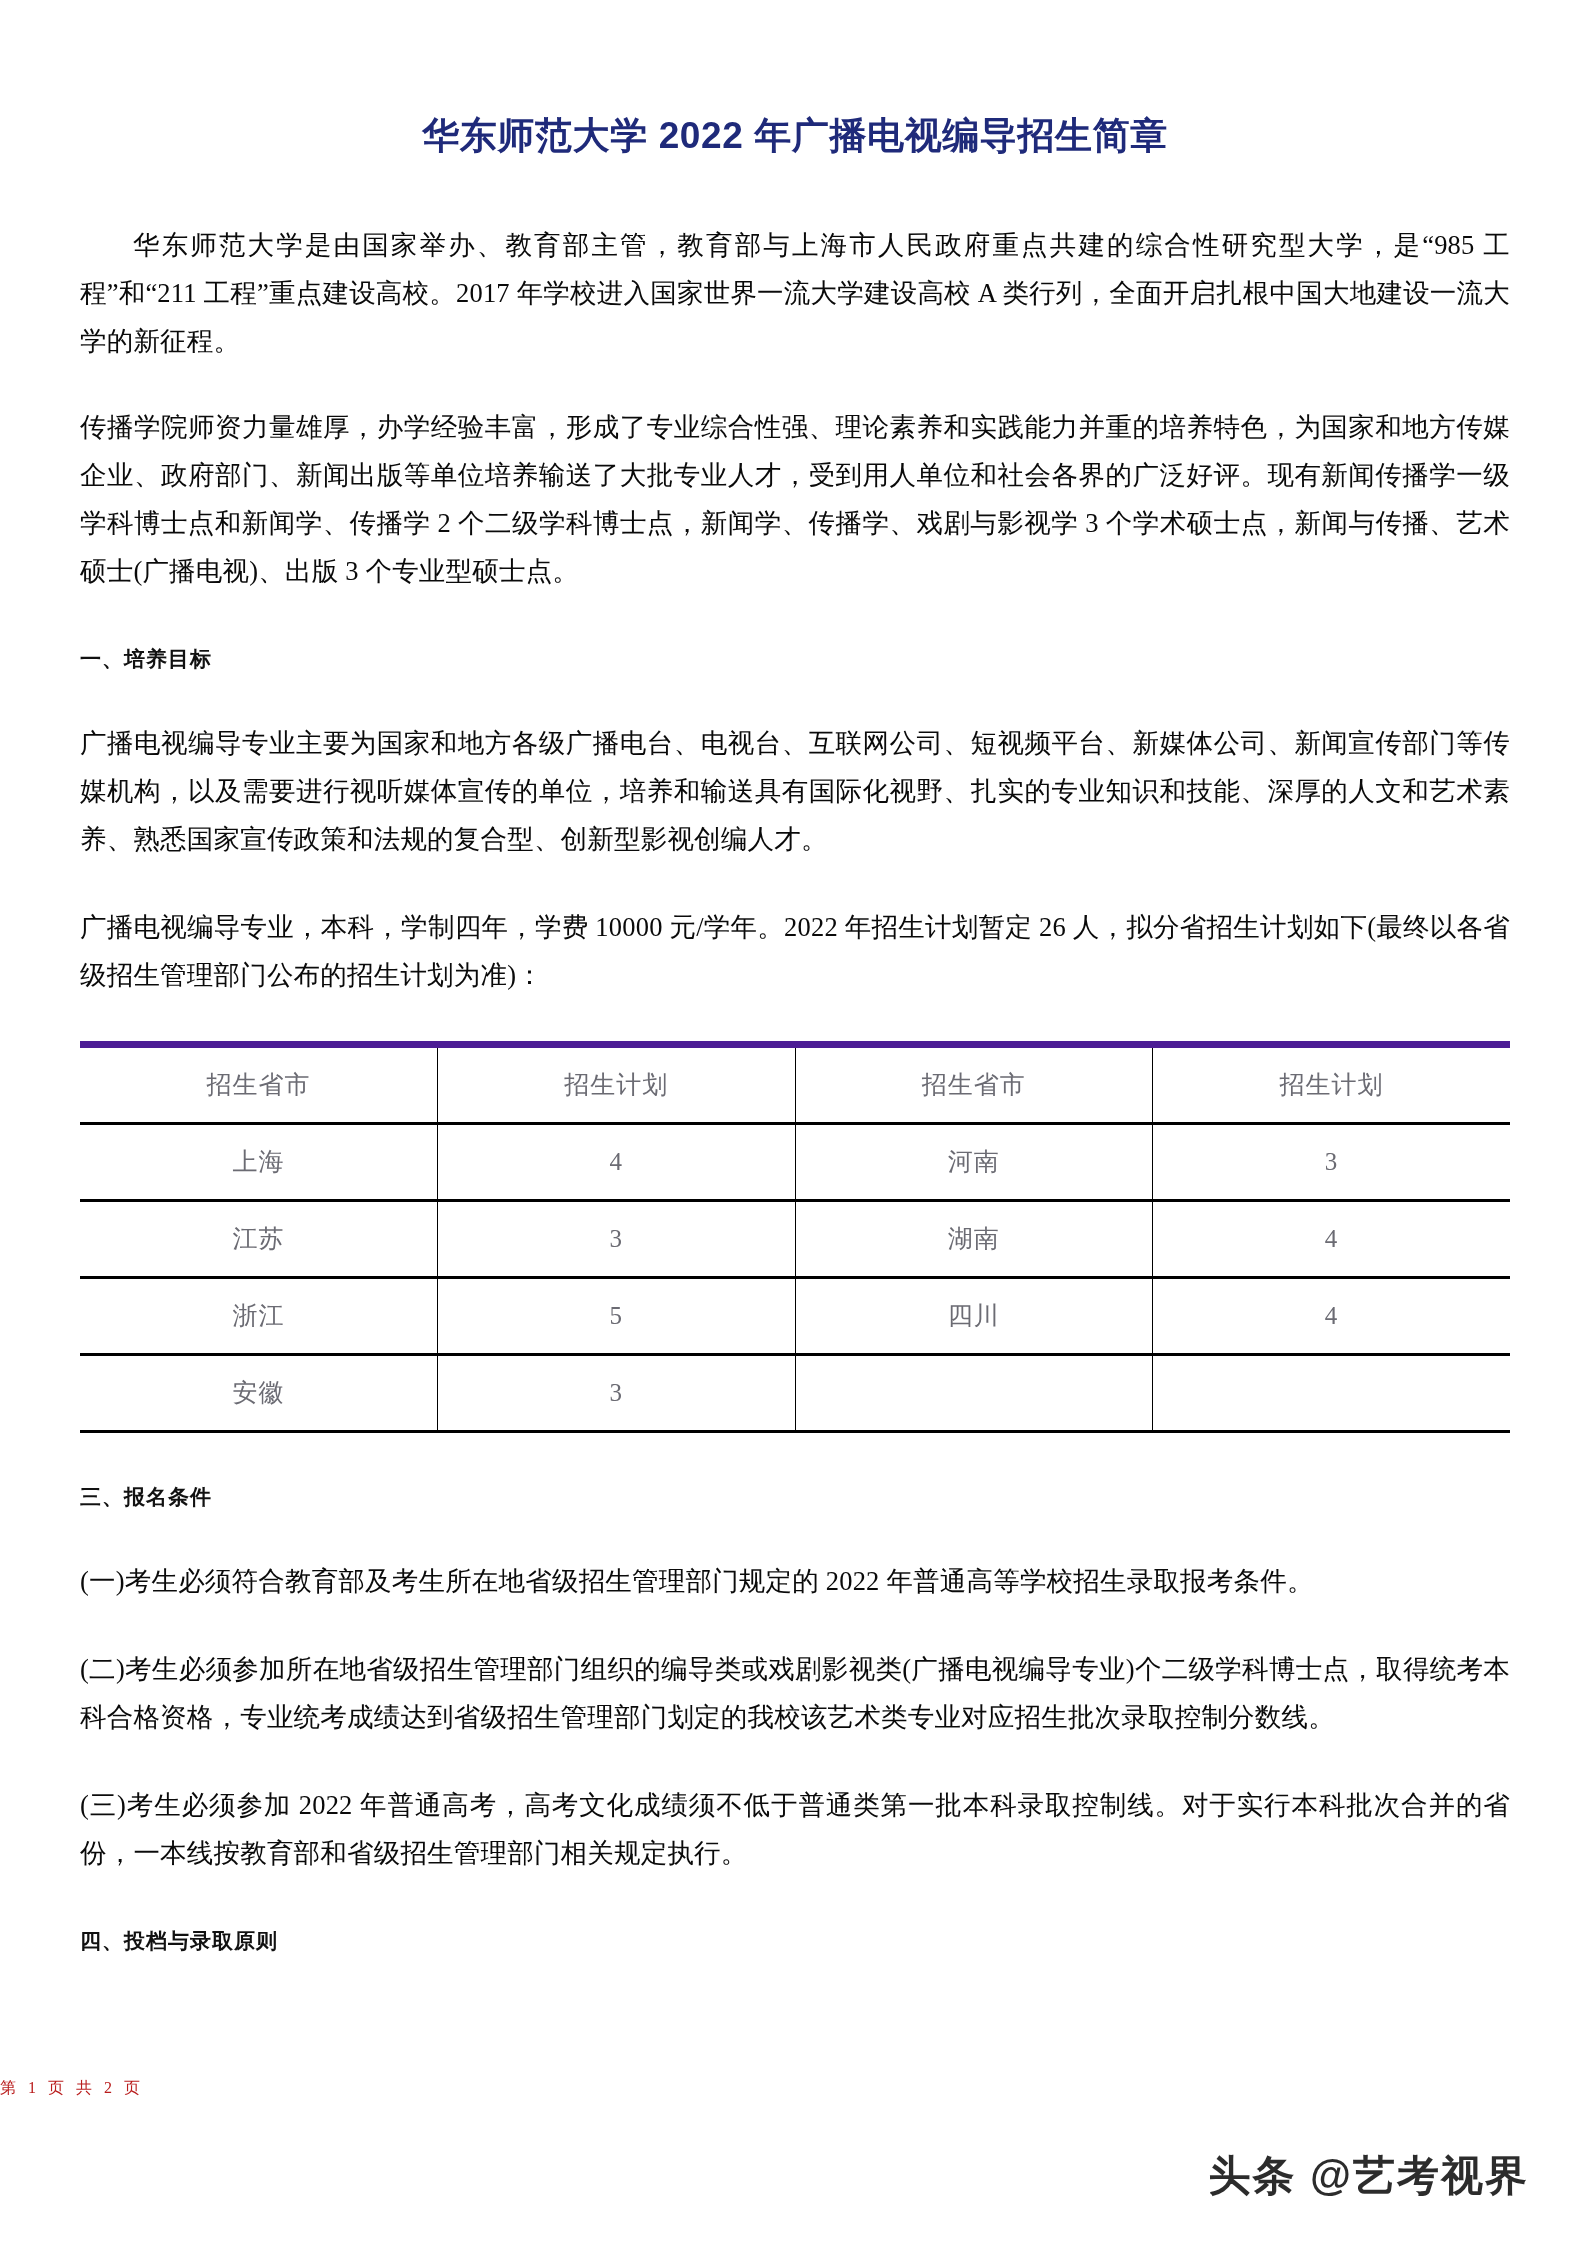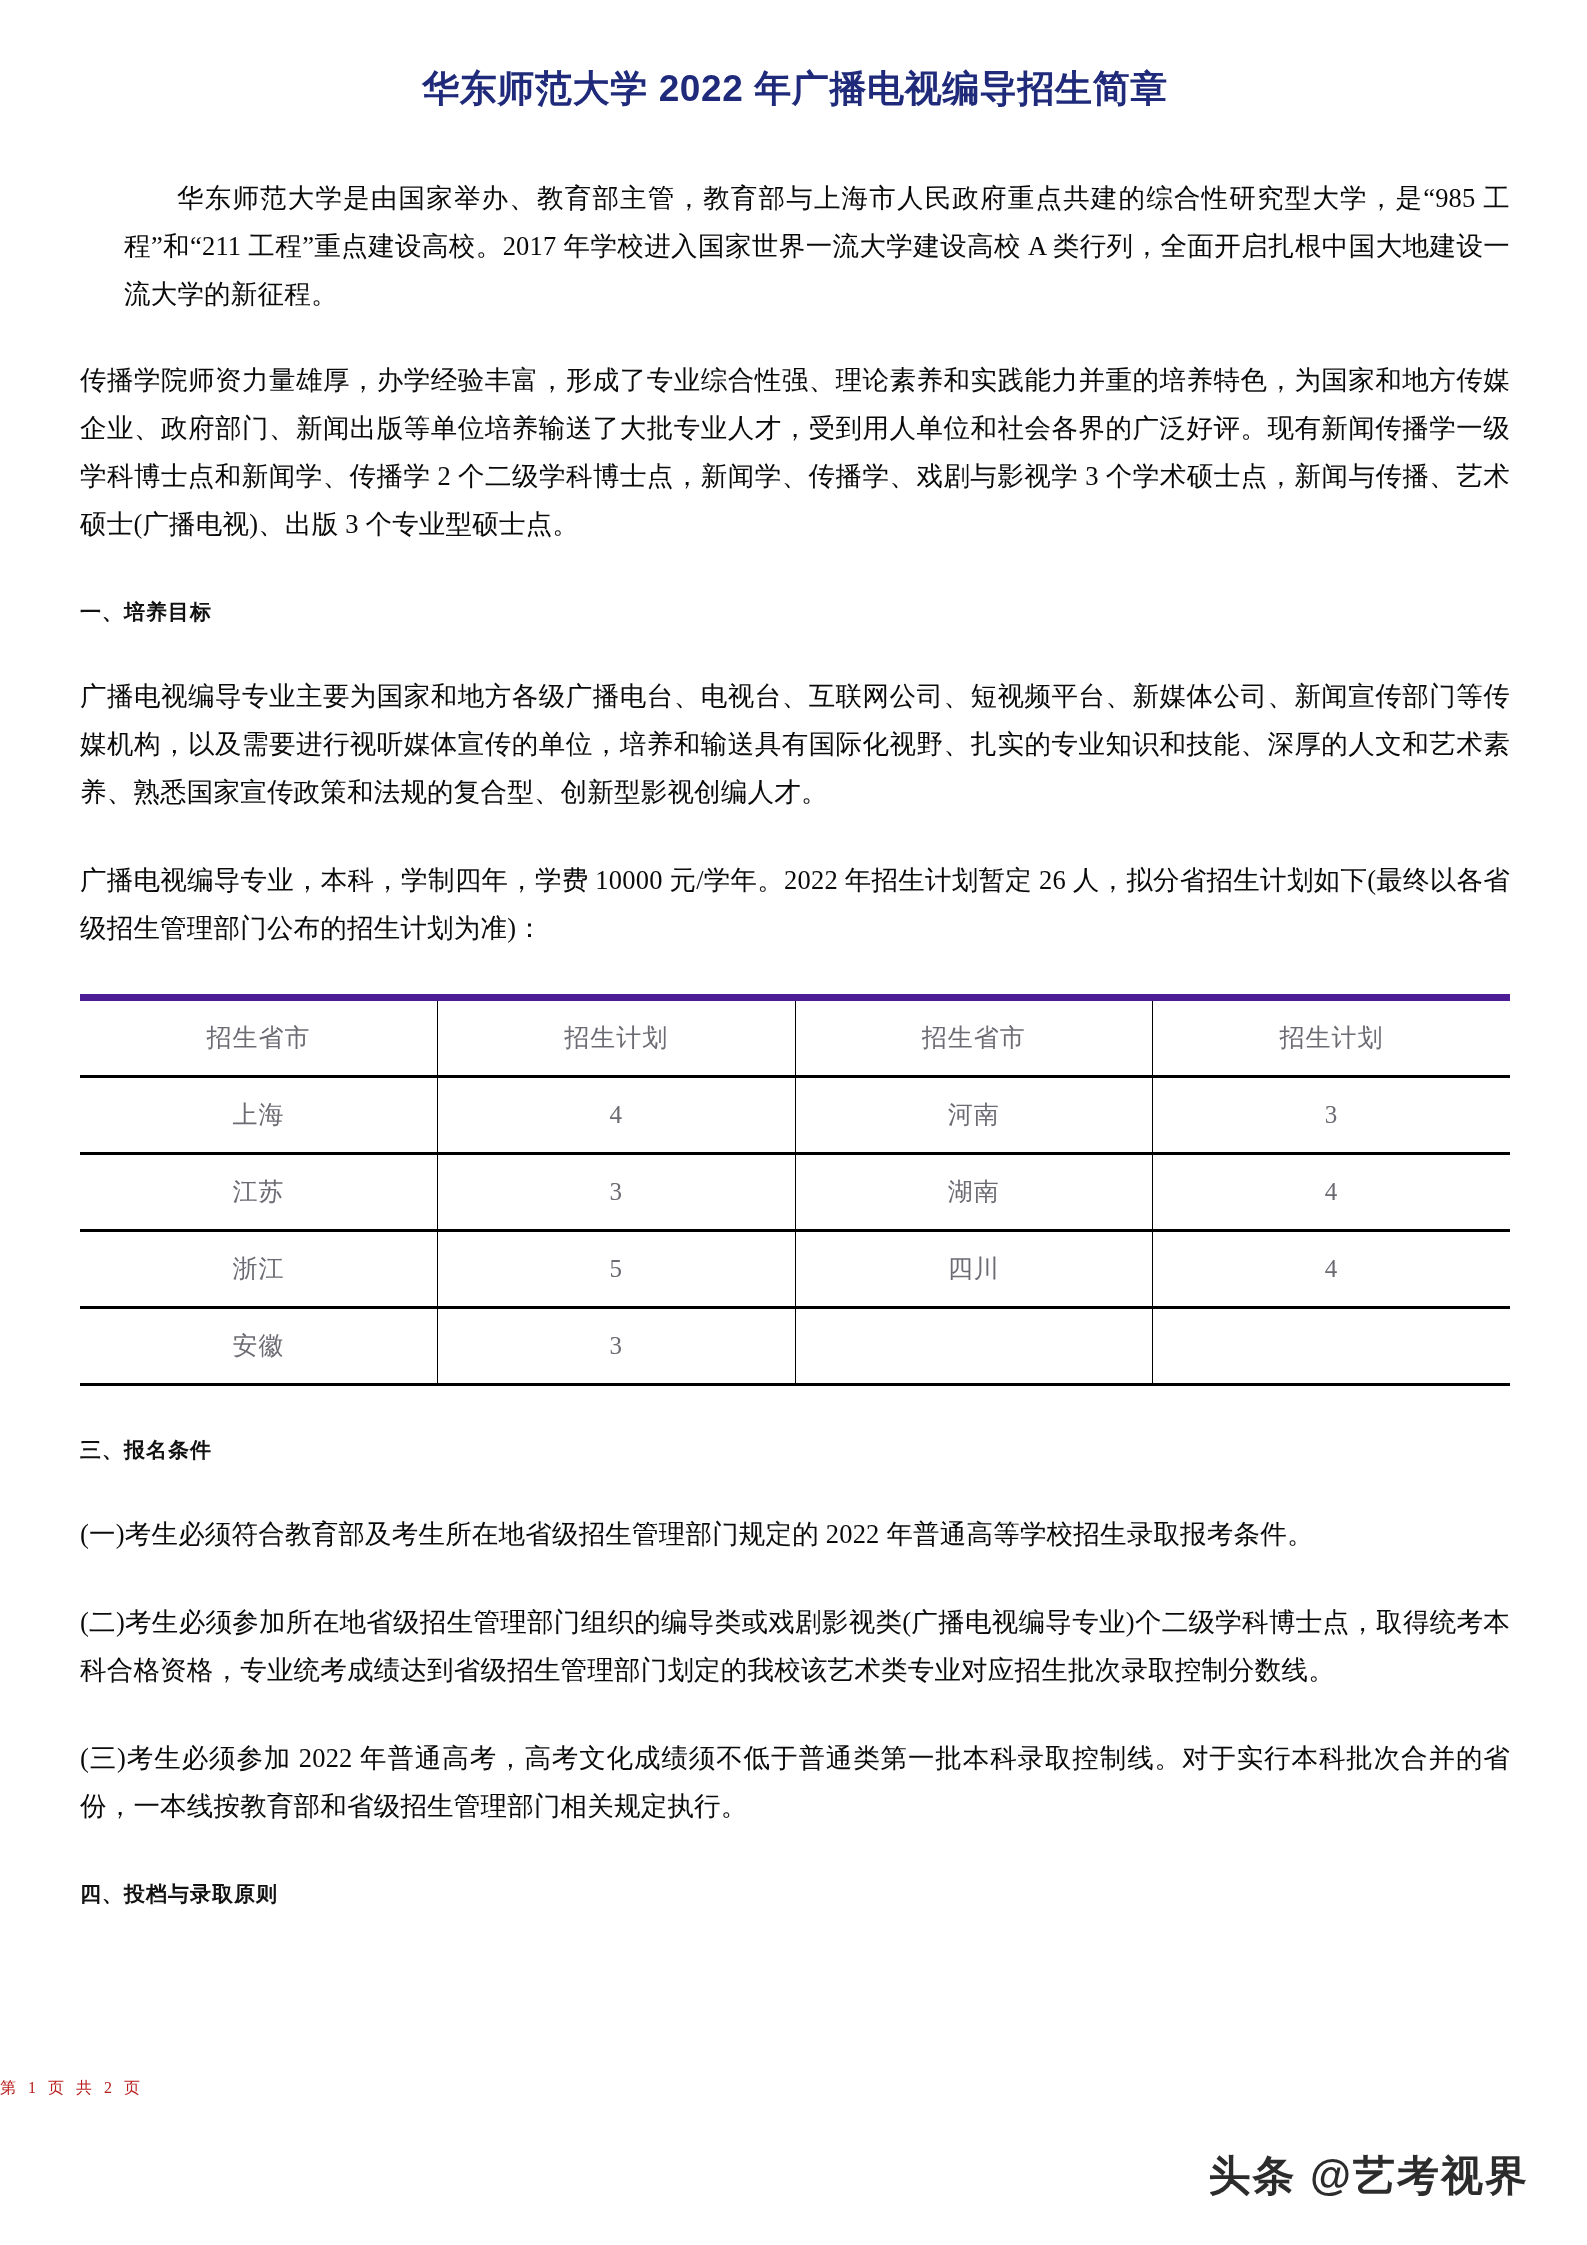--- a/index.html
+++ b/index.html
@@ -22,22 +22,22 @@
   }
   .content {
     position: absolute;
     left: 80px;
     top: 0;
     width: 1430px;
   }
 
   
   .doc-title {
-    margin: 0;
-    padding-top: 64px;
+    margin: 16px;
+    padding-top: 95px;
     text-align: center;
     font-family: "Liberation Sans", "DejaVu Sans", sans-serif;
     font-size: 37px;
     font-weight: bold;
     letter-spacing: 0.6px;
     color: #1f2a7a;
     line-height: 1.35;
   }
 
   
@@ -46,21 +46,21 @@
     font-size: 26.5px;
     line-height: 48px;
     text-align: justify;
     text-justify: inter-ideograph;
     color: #0a0a0a;
     letter-spacing: 0.2px;
   }
   .para.indent {
     text-indent: 2em;
   }
-  .p-gap-1 { margin-top: 60px; margin-left: 44px; }   
+  .p-gap-1 { margin-top: 60px; }   
   .p-gap-2 { margin-top: 38px; }
   .p-gap-3 { margin-top: 40px; }
 
   
   .section-heading {
     margin: 0;
     font-family: "Liberation Sans", "DejaVu Sans", sans-serif;
     font-size: 21px;
     font-weight: bold;
     color: #111111;

